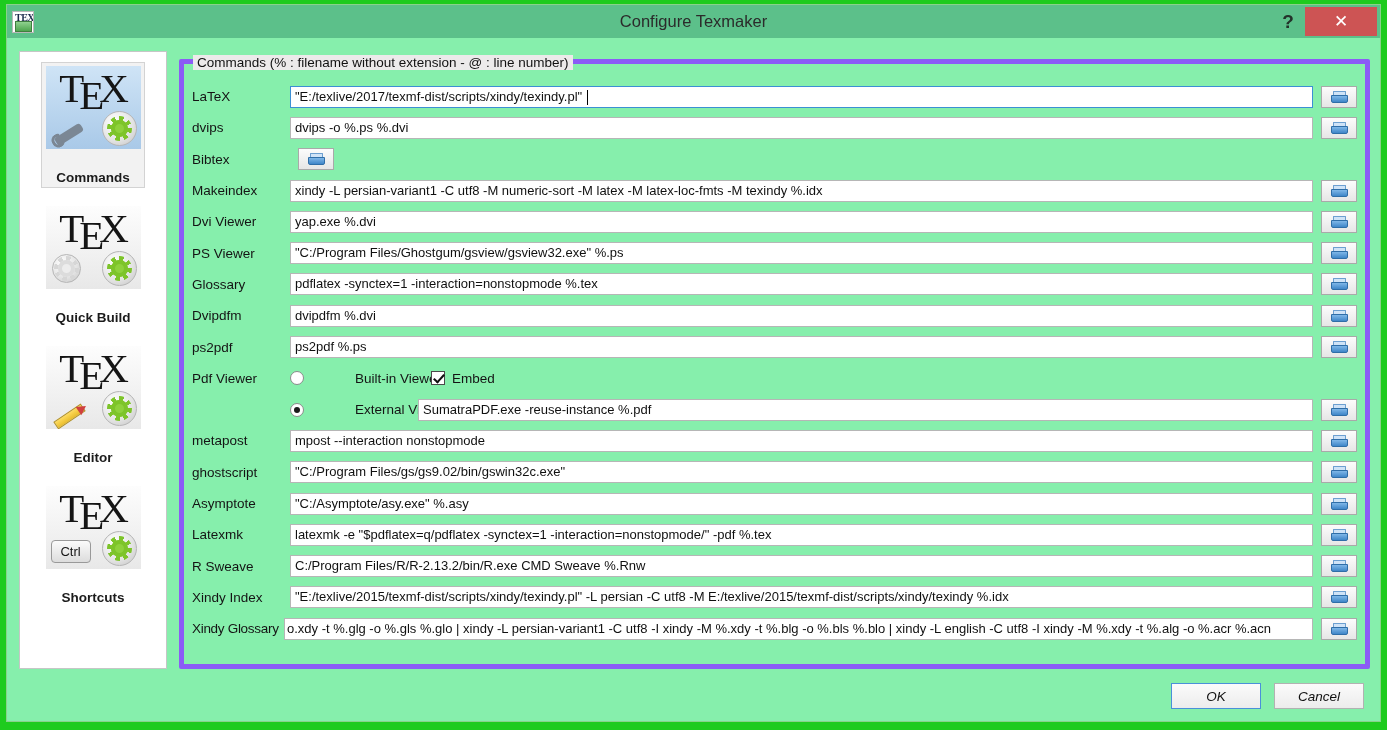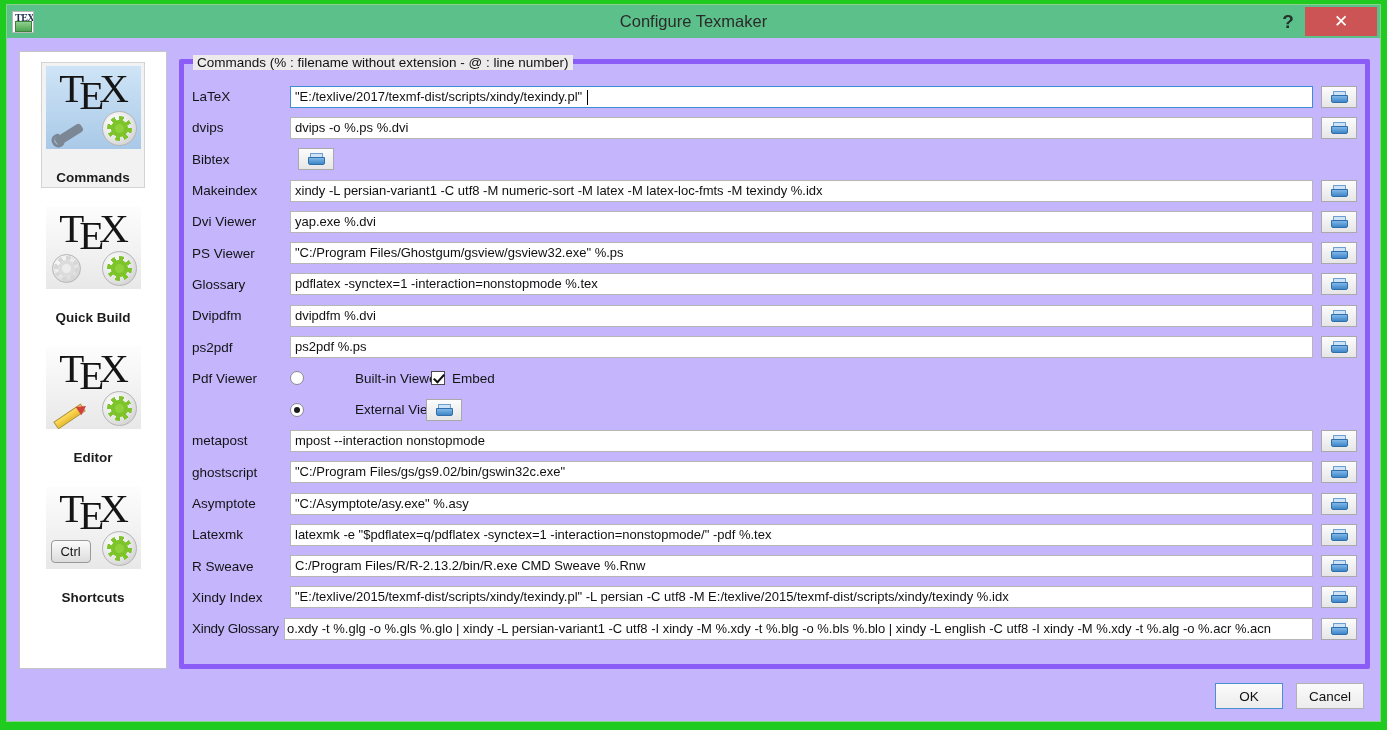--- a/index.html
+++ b/index.html
@@ -14,21 +14,21 @@
     background: #1ecb1e;
     box-sizing: border-box;
     overflow: hidden;
   }
 
   
   .window {
     position: absolute;
     left: 6px; top: 4px;
     width: 1375px; height: 718px;
-    background: #c4b5fd;
+    background: #86efac;
     border: 1px solid #8ad28a;
     box-sizing: border-box;
     display: flex;
     flex-direction: column;
   }
 
   
   .titlebar {
     position: relative;
     height: 33px;
@@ -444,29 +444,30 @@
   
   .footer {
     flex: 0 0 auto;
     display: flex;
     justify-content: flex-end;
     align-items: center;
     padding: 10px 16px 12px 0;
     gap: 13px;
   }
   .btn {
-    width: 68px; height: 26px;
+    width: 90px; height: 26px;
     background: linear-gradient(#fbfbfb, #ececec);
     border: 1px solid #b2b2b2;
     box-sizing: border-box;
     font-size: 13.5px;
     color: #111;
     display: flex;
     align-items: center;
     justify-content: center;
+    font-style: italic;
   }
   .btn.primary {
     border: 1px solid #4a90d9;
   }
 </style>
 </head>
 <body>
 
 <div id="app">
   <div class="window">
@@ -641,20 +642,21 @@
                 <span class="radio-text">Embed</span>
               </div>
             </div>
 
             <div class="row">
               <div class="row-label"></div>
               <div class="radio-fixed">
                 <span class="radio on"></span>
                 <span class="radio-text">External Viewer</span>
               </div>
+              <div class="txt">SumatraPDF.exe -reuse-instance %.pdf</div>
               <div class="browse">
                 <span class="folder-ico">
                     <span class="lid"></span>
                     <span class="body"></span>
                   </span>
               </div>
             </div>
 
             <div class="row">
               <div class="row-label">metapost</div>

